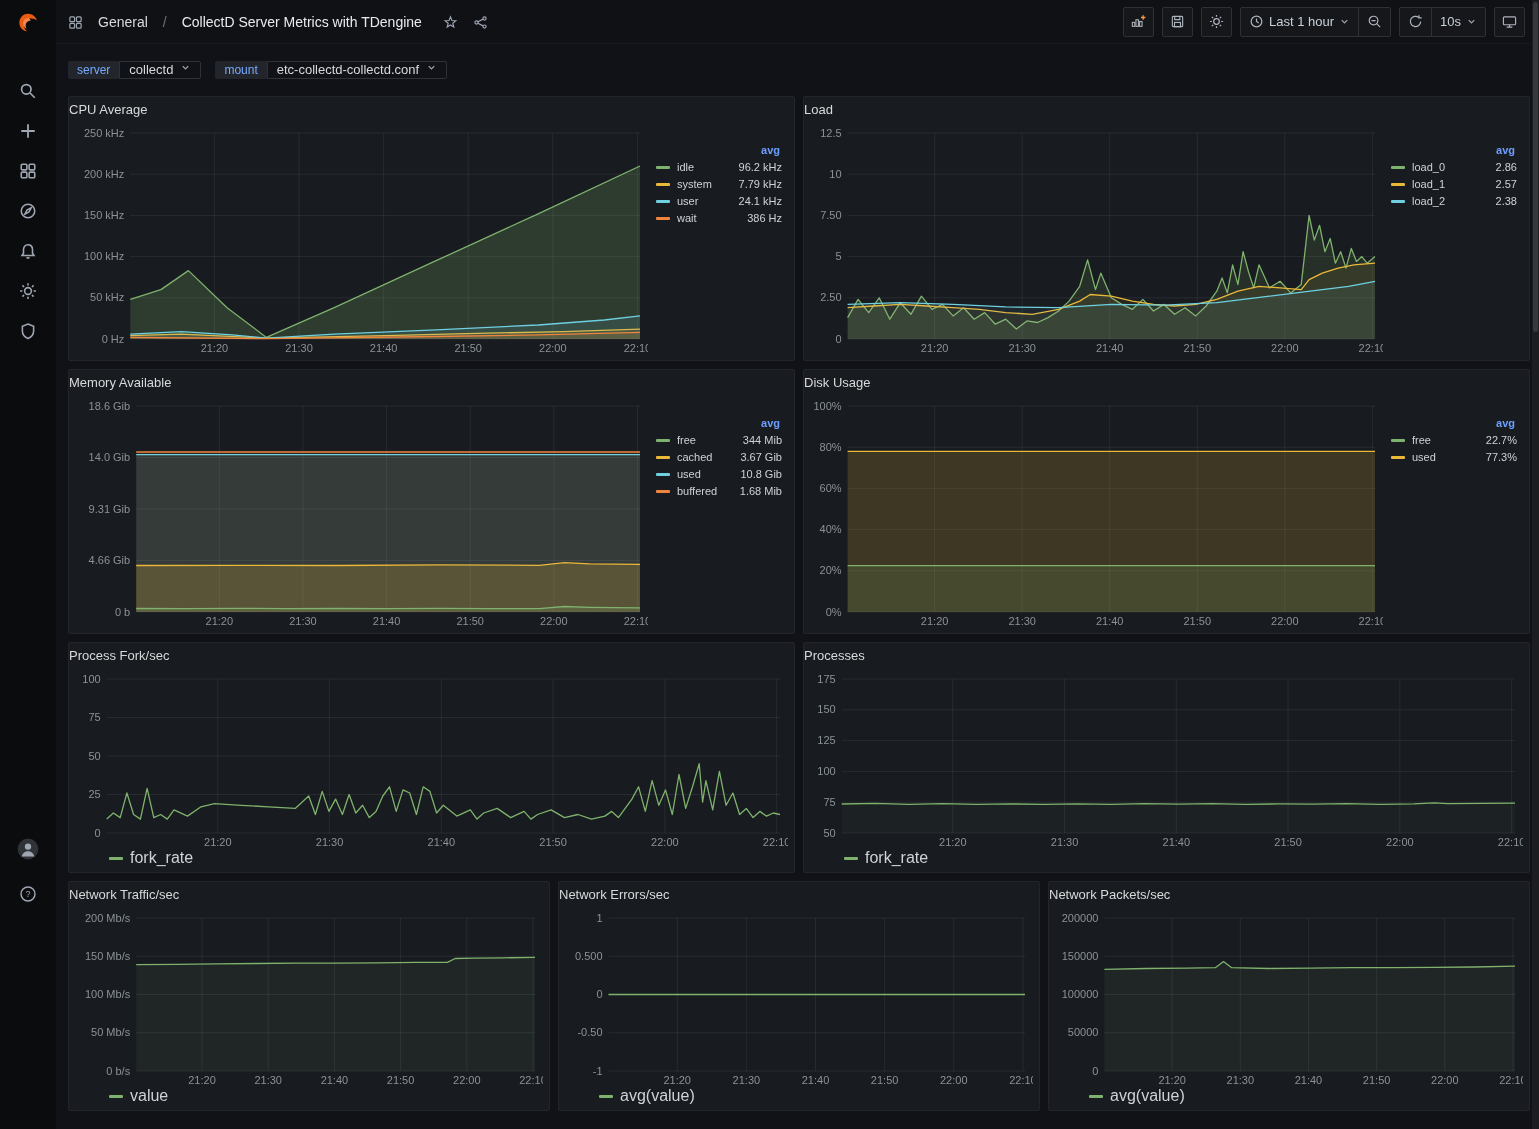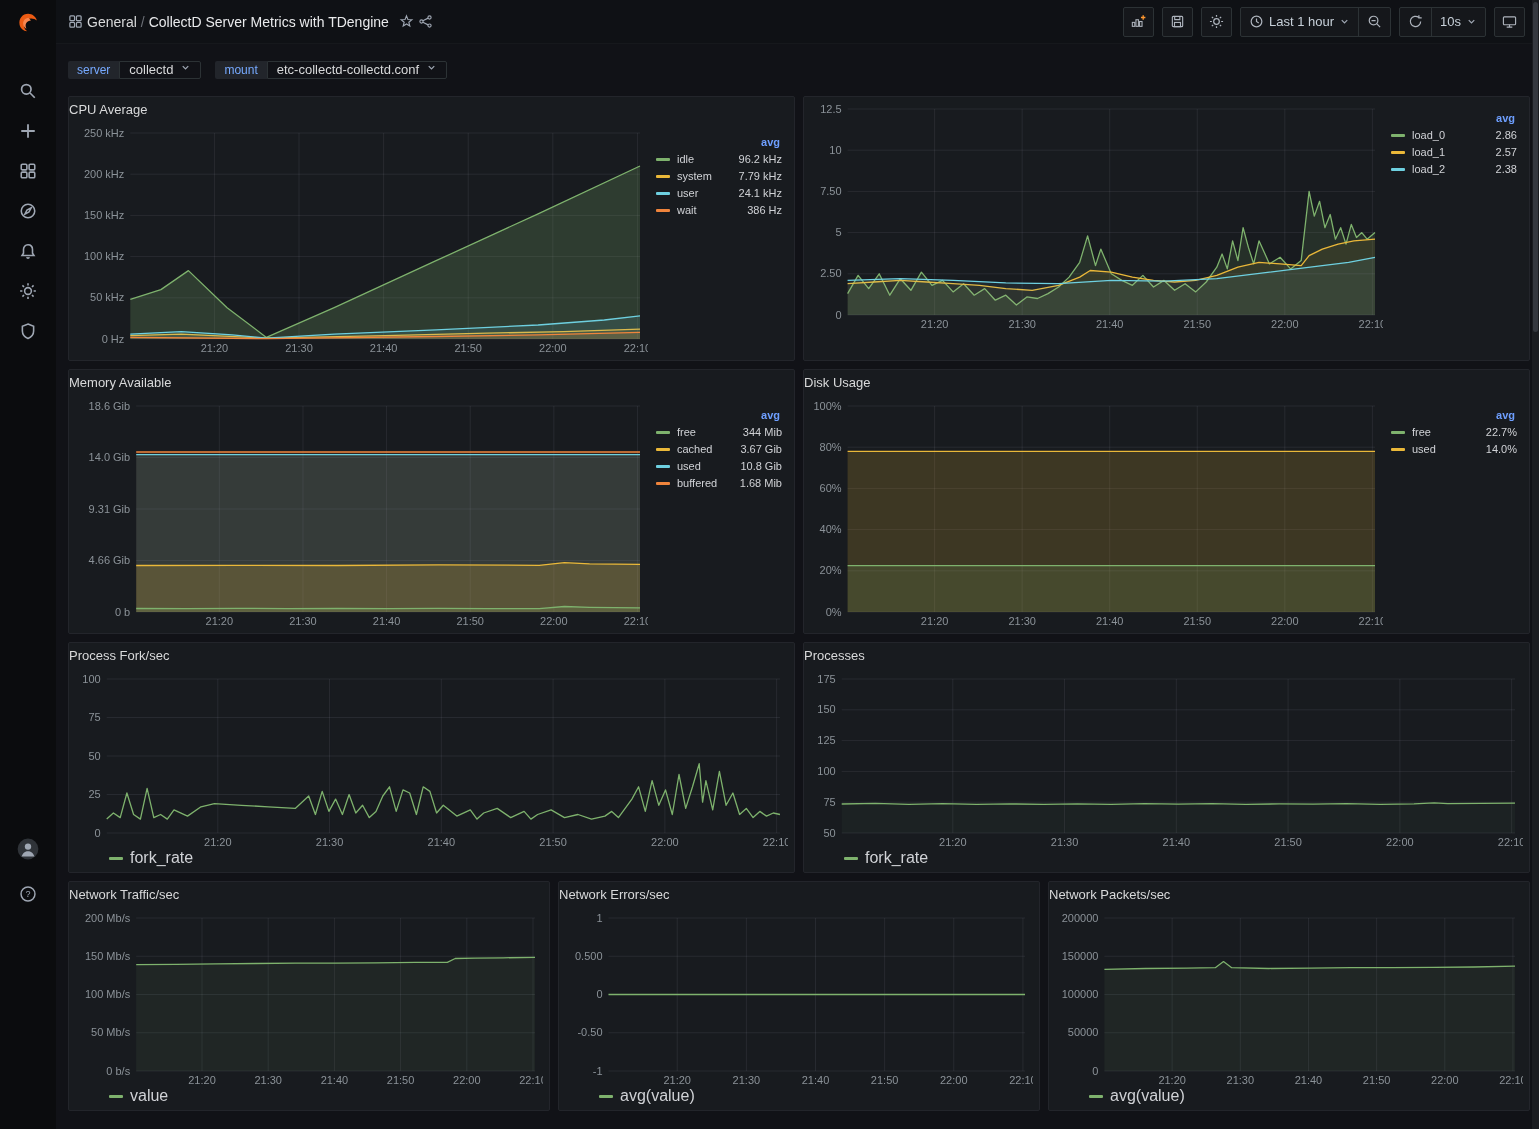--- a/index.html
+++ b/index.html
@@ -9,21 +9,21 @@
   
   .sidebar{flex:0 0 56px;background:#0b0c0e;display:flex;flex-direction:column;align-items:center}
   .logo-box{height:44px;width:100%;display:flex;align-items:center;justify-content:center;cursor:pointer}
   .side-icons{display:flex;flex-direction:column;gap:22px;margin-top:38px;align-items:center}
   .side-bottom{margin-top:auto;margin-bottom:226px;display:flex;flex-direction:column;gap:22px;align-items:center}
   .sicon{width:18px;height:18px;color:#9fa7b3;cursor:pointer;display:block}
   
   .main{flex:1;display:flex;flex-direction:column;min-width:0;position:relative}
   .topbar{height:44px;flex:0 0 44px;display:flex;align-items:center;gap:8px;padding:0 14px 0 12px;
           background:#0f1115;border-bottom:1px solid rgba(255,255,255,0.03)}
-  .crumb{display:flex;align-items:flex-start;gap:4px}
+  .crumb{display:flex;align-items:flex-end;gap:15px}
   .crumb-sec{color:#d8d9da;font-size:14px;cursor:pointer}
   .crumb-sep{color:#6c7077;font-size:14px}
   .crumb-title{color:#e9eaec;font-size:14px}
   .mini-icon{width:15px;height:15px;color:#9fa7b3;cursor:pointer}
   .tb-right{margin-left:auto;display:flex;gap:8px;align-items:flex-start}
   .tb-btn{height:30px;min-width:30px;padding:0 7px;border:1px solid #2c3235;border-radius:2px;background:#15171b;
           display:flex;align-items:center;justify-content:center;gap:6px;color:#c7d0d9;font-size:13px;cursor:pointer}
   .tb-group{display:flex;align-items:stretch;border:1px solid #2c3235;border-radius:2px;background:#15171b}
   .tb-group .tb-seg{display:flex;align-items:center;gap:5px;padding:0 8px;height:28px;cursor:pointer;color:#c7d0d9}
   .tb-group .tb-seg + .tb-seg{border-left:1px solid #2c3235}
@@ -39,21 +39,21 @@
   .dashboard{flex:1;min-height:0;display:grid;grid-template-columns:repeat(6,1fr);
              grid-template-rows:265px 265px 231px 230px;gap:8px;padding:0 9px 8px 12px}
   .span3{grid-column:span 3}.span2{grid-column:span 2}
   .panel{background:#181b1f;border:1px solid #23252b;border-radius:2px;display:flex;flex-direction:column;overflow:hidden}
   .panel-title{flex:0 0 24px;font-size:13px;color:#d8d9da;text-align:left;padding-top:5px;cursor:pointer;font-weight:400}
   .panel-body{flex:1;min-height:0;display:flex;padding:2px 6px 3px 6px}
   .panel-body.col{flex-direction:column}
   .chart{flex:1;min-width:0;min-height:0;position:relative;cursor:crosshair}
   .legend-right{flex:0 0 140px;padding:2px 6px 0 8px;font-size:11px;overflow:hidden}
   .legend-bottom{flex:0 0 18px;display:flex;gap:16px;align-items:flex-start;padding:0 0 2px 34px;font-size:16px}
-  .lg-head{text-align:right;color:#6e9fff;font-weight:700;margin:11px 2px 5px 0;font-size:11px}
+  .lg-head{text-align:right;color:#6e9fff;font-weight:700;margin:19px 2px 5px 0;font-size:11px}
   .lg-row{display:flex;align-items:center;gap:7px;margin:5px 0;cursor:pointer;color:#d0d2d6;white-space:nowrap}
   .legend-bottom .lg-row{margin:0}
   .swatch{width:14px;height:3px;border-radius:1px;flex:0 0 auto}
   .lg-val{margin-left:auto;color:#d0d2d6}
   svg.chart-svg{display:block}
   svg.chart-svg text{font-size:11px;fill:#8b9298}
   
   .scroll{position:absolute;right:0;top:0;width:7px;height:100%;background:#1b1d21;cursor:pointer}
   .scroll-thumb{margin:2px 1px;height:330px;background:#35383f;border-radius:3px}
 </style>
@@ -300,20 +300,21 @@
             <div class="lg-row">
               <span class="swatch" style="background: rgb(239, 132, 60);"></span>
               <span>wait</span>
               <span class="lg-val">386 Hz</span>
             </div>
           </aside>
       </div>
     </section>
 
     <section class="panel span3">
+      <header class="panel-title">Load</header>
       <div class="panel-body">
         <div class="chart">
             <svg width="573" height="234" class="chart-svg">
               <line x1="37.6" y1="216" x2="565" y2="216" stroke="rgba(204,204,220,0.09)"></line>
               <text x="31.6" y="219.5" text-anchor="end">0</text>
               <line x1="37.6" y1="174.8" x2="565" y2="174.8" stroke="rgba(204,204,220,0.09)"></line>
               <text x="31.6" y="178.3" text-anchor="end">2.50</text>
               <line x1="37.6" y1="133.6" x2="565" y2="133.6" stroke="rgba(204,204,220,0.09)"></line>
               <text x="31.6" y="137.1" text-anchor="end">5</text>
               <line x1="37.6" y1="92.4" x2="565" y2="92.4" stroke="rgba(204,204,220,0.09)"></line>
@@ -464,21 +465,21 @@
         <aside class="legend-right">
             <div class="lg-head">avg</div>
             <div class="lg-row">
               <span class="swatch" style="background: rgb(126, 178, 109);"></span>
               <span>free</span>
               <span class="lg-val">22.7%</span>
             </div>
             <div class="lg-row">
               <span class="swatch" style="background: rgb(234, 184, 57);"></span>
               <span>used</span>
-              <span class="lg-val">14.0%</span>
+              <span class="lg-val">77.3%</span>
             </div>
           </aside>
       </div>
     </section>
 
     <section class="panel span3">
       <header class="panel-title">Process Fork/sec</header>
       <div class="panel-body col">
         <div class="chart">
             <svg width="713" height="182" class="chart-svg">

